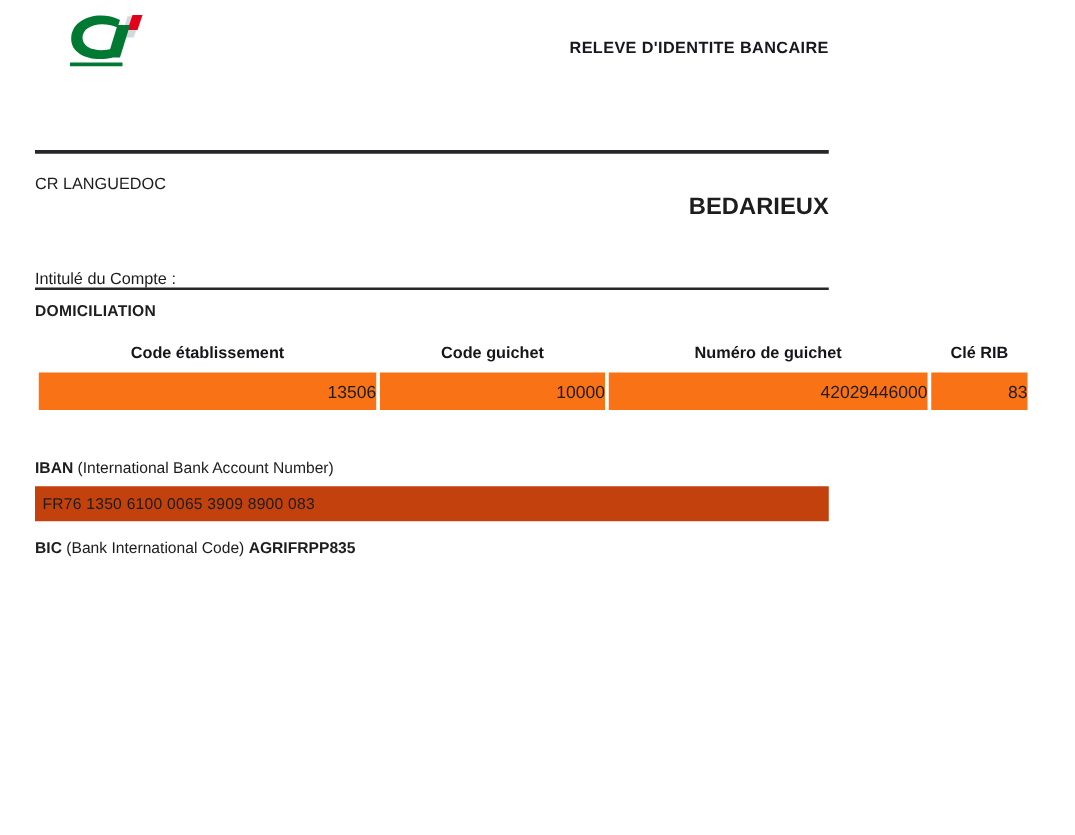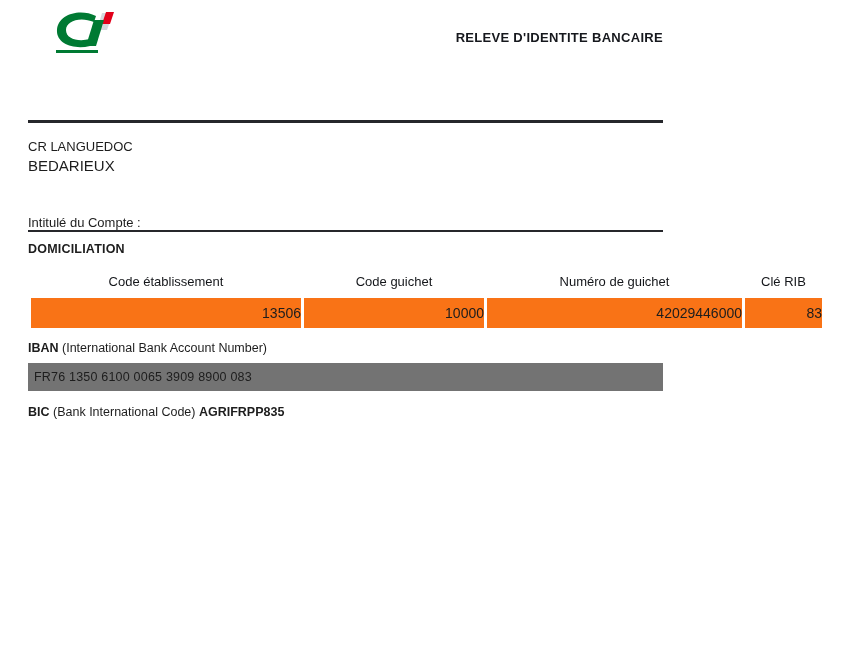--- a/index.html
+++ b/index.html
@@ -60,22 +60,23 @@
   
   .bank-block {
     padding-top: 14px;
     font-size: 13px;
     line-height: 19px;
   }
   .bank-name {
     color: #1d1d1d;
   }
   .bank-branch {
-    font-weight: normal;
-    font-size: 15px;
+    font-weight: bold;
+    font-size: 19px;
+    text-align: right;
   }
 
   .account-label {
     padding-top: 40px;
     font-size: 13px;
     color: #1d1d1d;
   }
 
   .holder {
     margin-left: 313px;
@@ -97,21 +98,21 @@
 
   table.rib {
     width: 100%;
     border-collapse: separate;
     border-spacing: 3px 0;
     margin-top: 14px;
     table-layout: fixed;
   }
   table.rib th {
     font-size: 13px;
-    font-weight: normal;
+    font-weight: bold;
     text-align: center;
     padding: 0 0 9px 0;
     color: #14161a;
   }
   table.rib td {
     font-size: 14px;
     text-align: right;
     background: #f97316;
     padding: 7px 0;
     color: #1d1d1d;
@@ -120,24 +121,25 @@
   .col-guichet { width: 180px; }
   .col-compte { width: 255px; }
   .col-cle { width: 77px; }
 
   
   .iban-label {
     font-size: 12.5px;
     padding-top: 13px;
     padding-bottom: 8px;
     color: #1d1d1d;
+    margin-top: 26px;
   }
   .iban-label b { font-weight: bold; }
   .iban-value {
-    background: #737373;
+    background: #c2410c;
     font-size: 12.5px;
     padding: 7px 0 7px 6px;
     letter-spacing: 0.2px;
   }
   .bic-line {
     font-size: 12.5px;
     padding-top: 14px;
   }
   .bic-line b { font-weight: bold; }
 </style>

